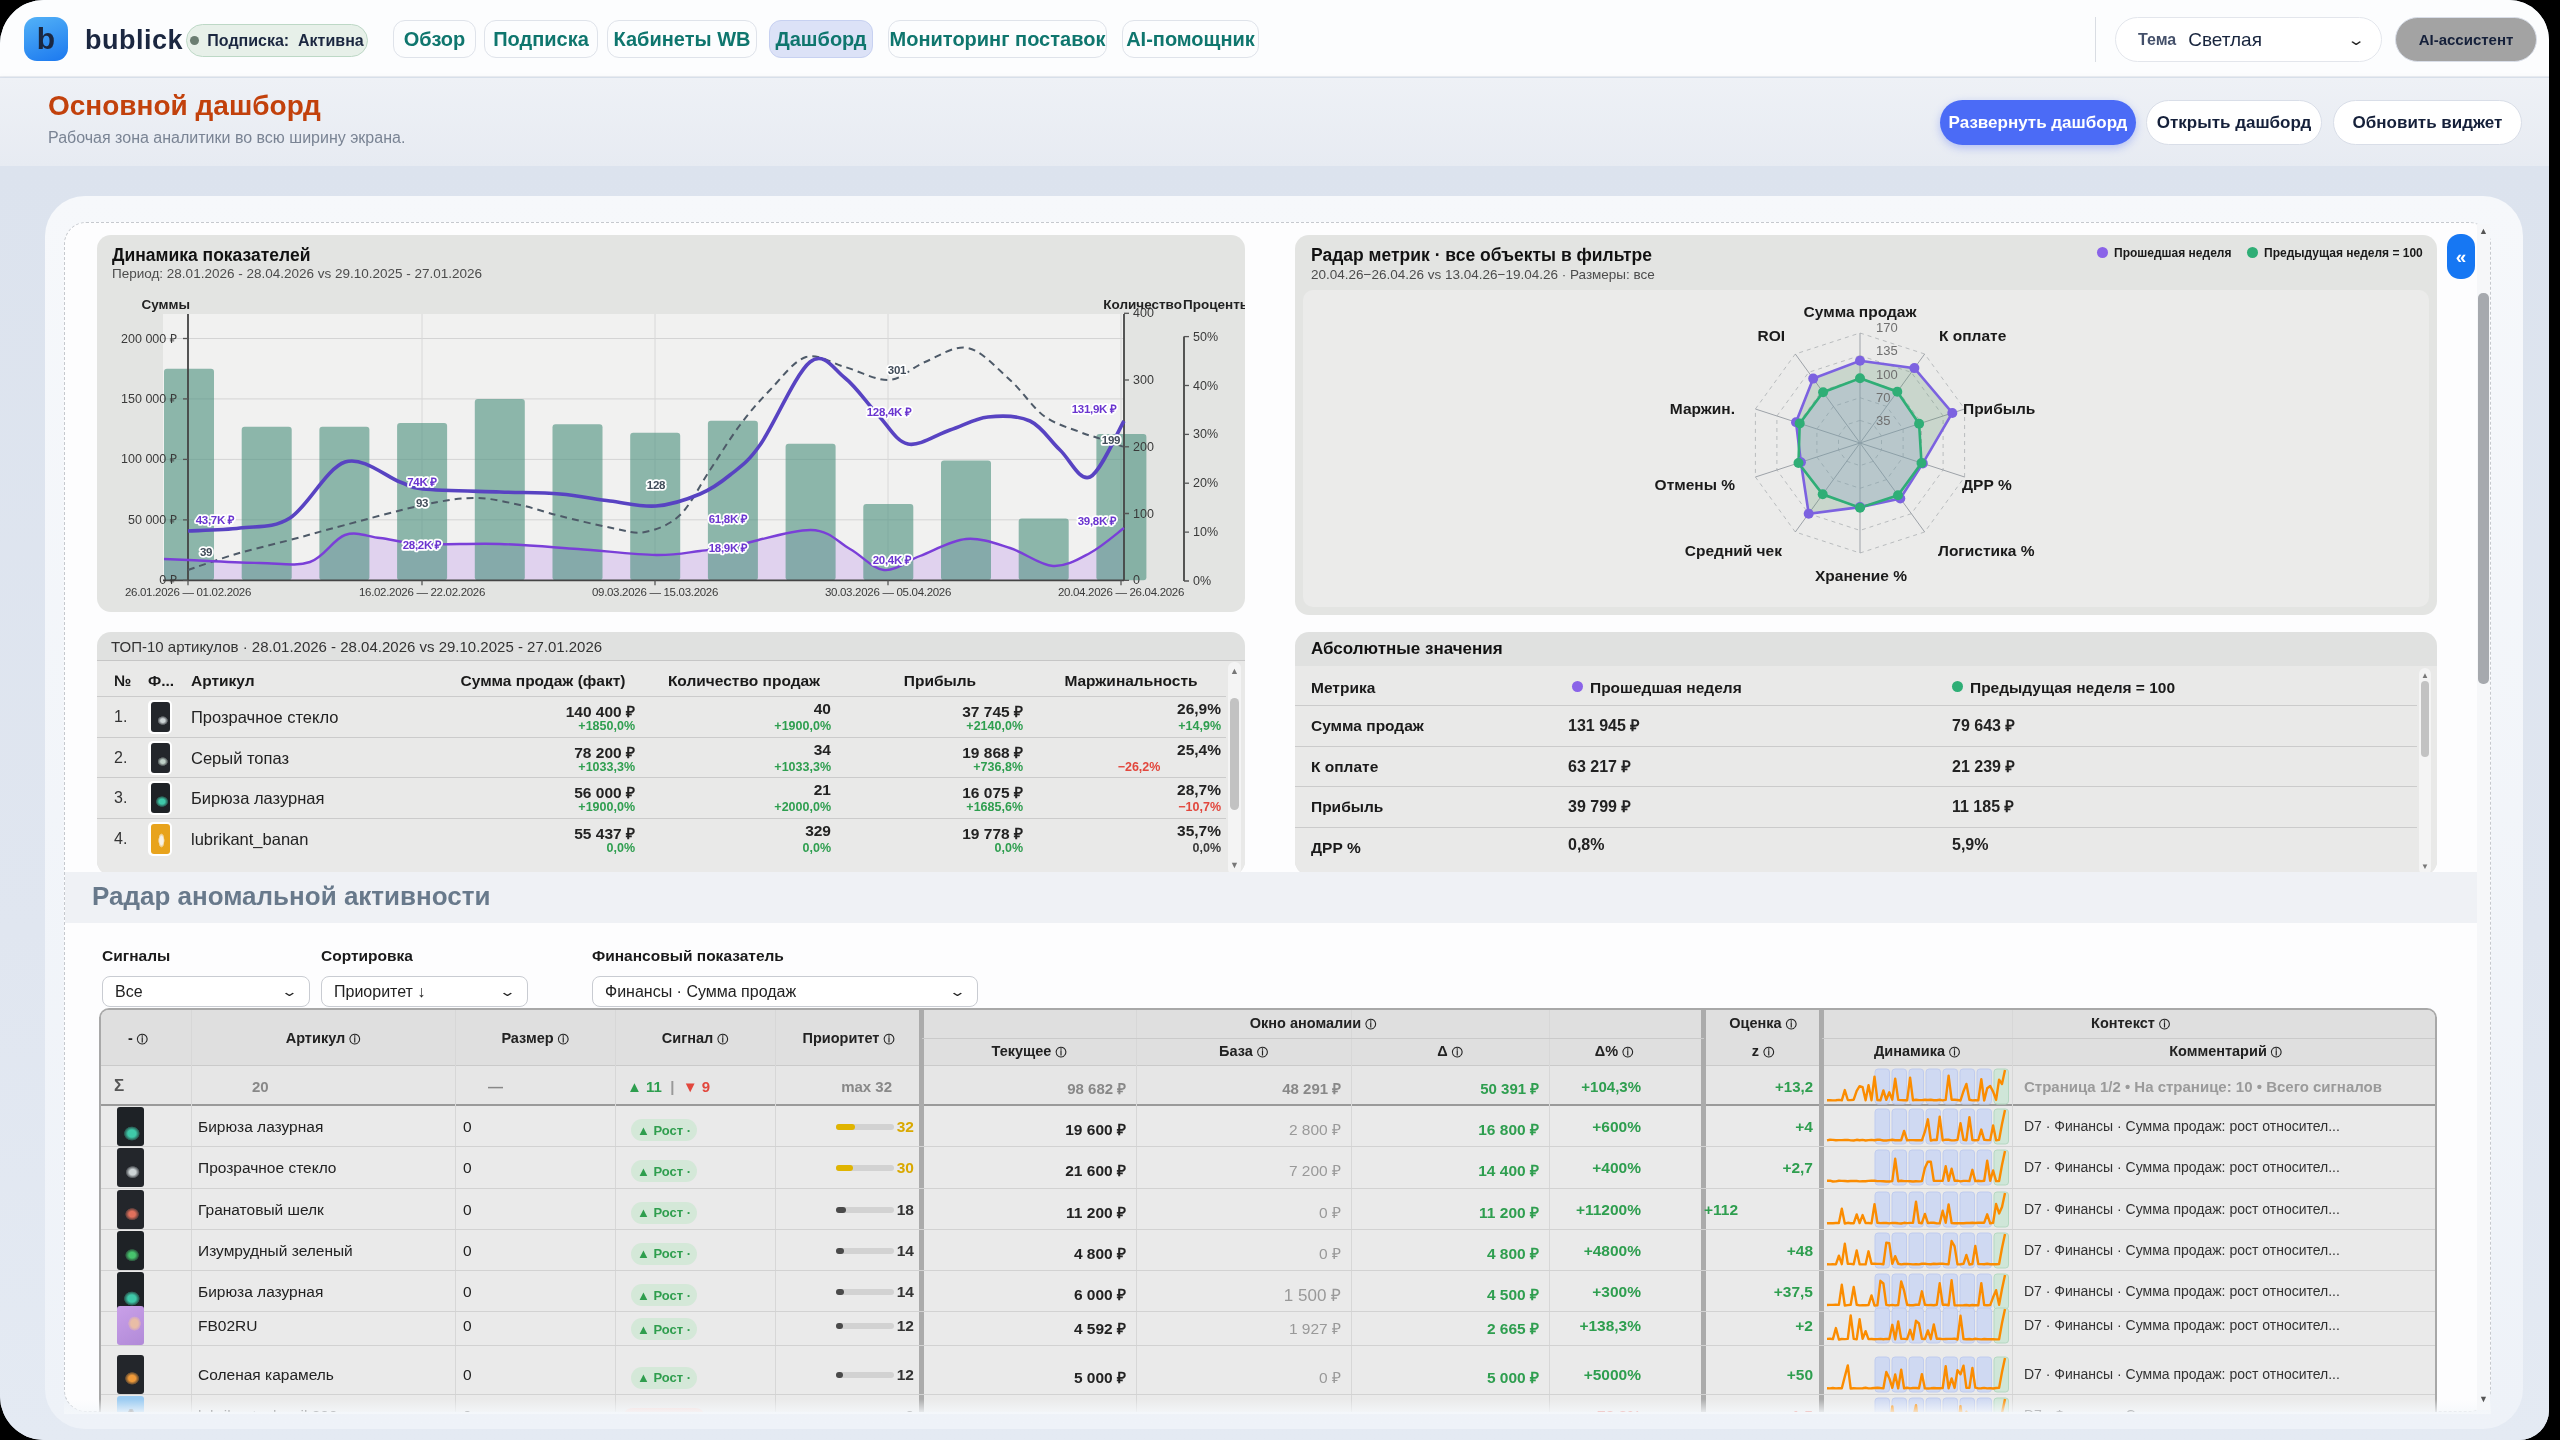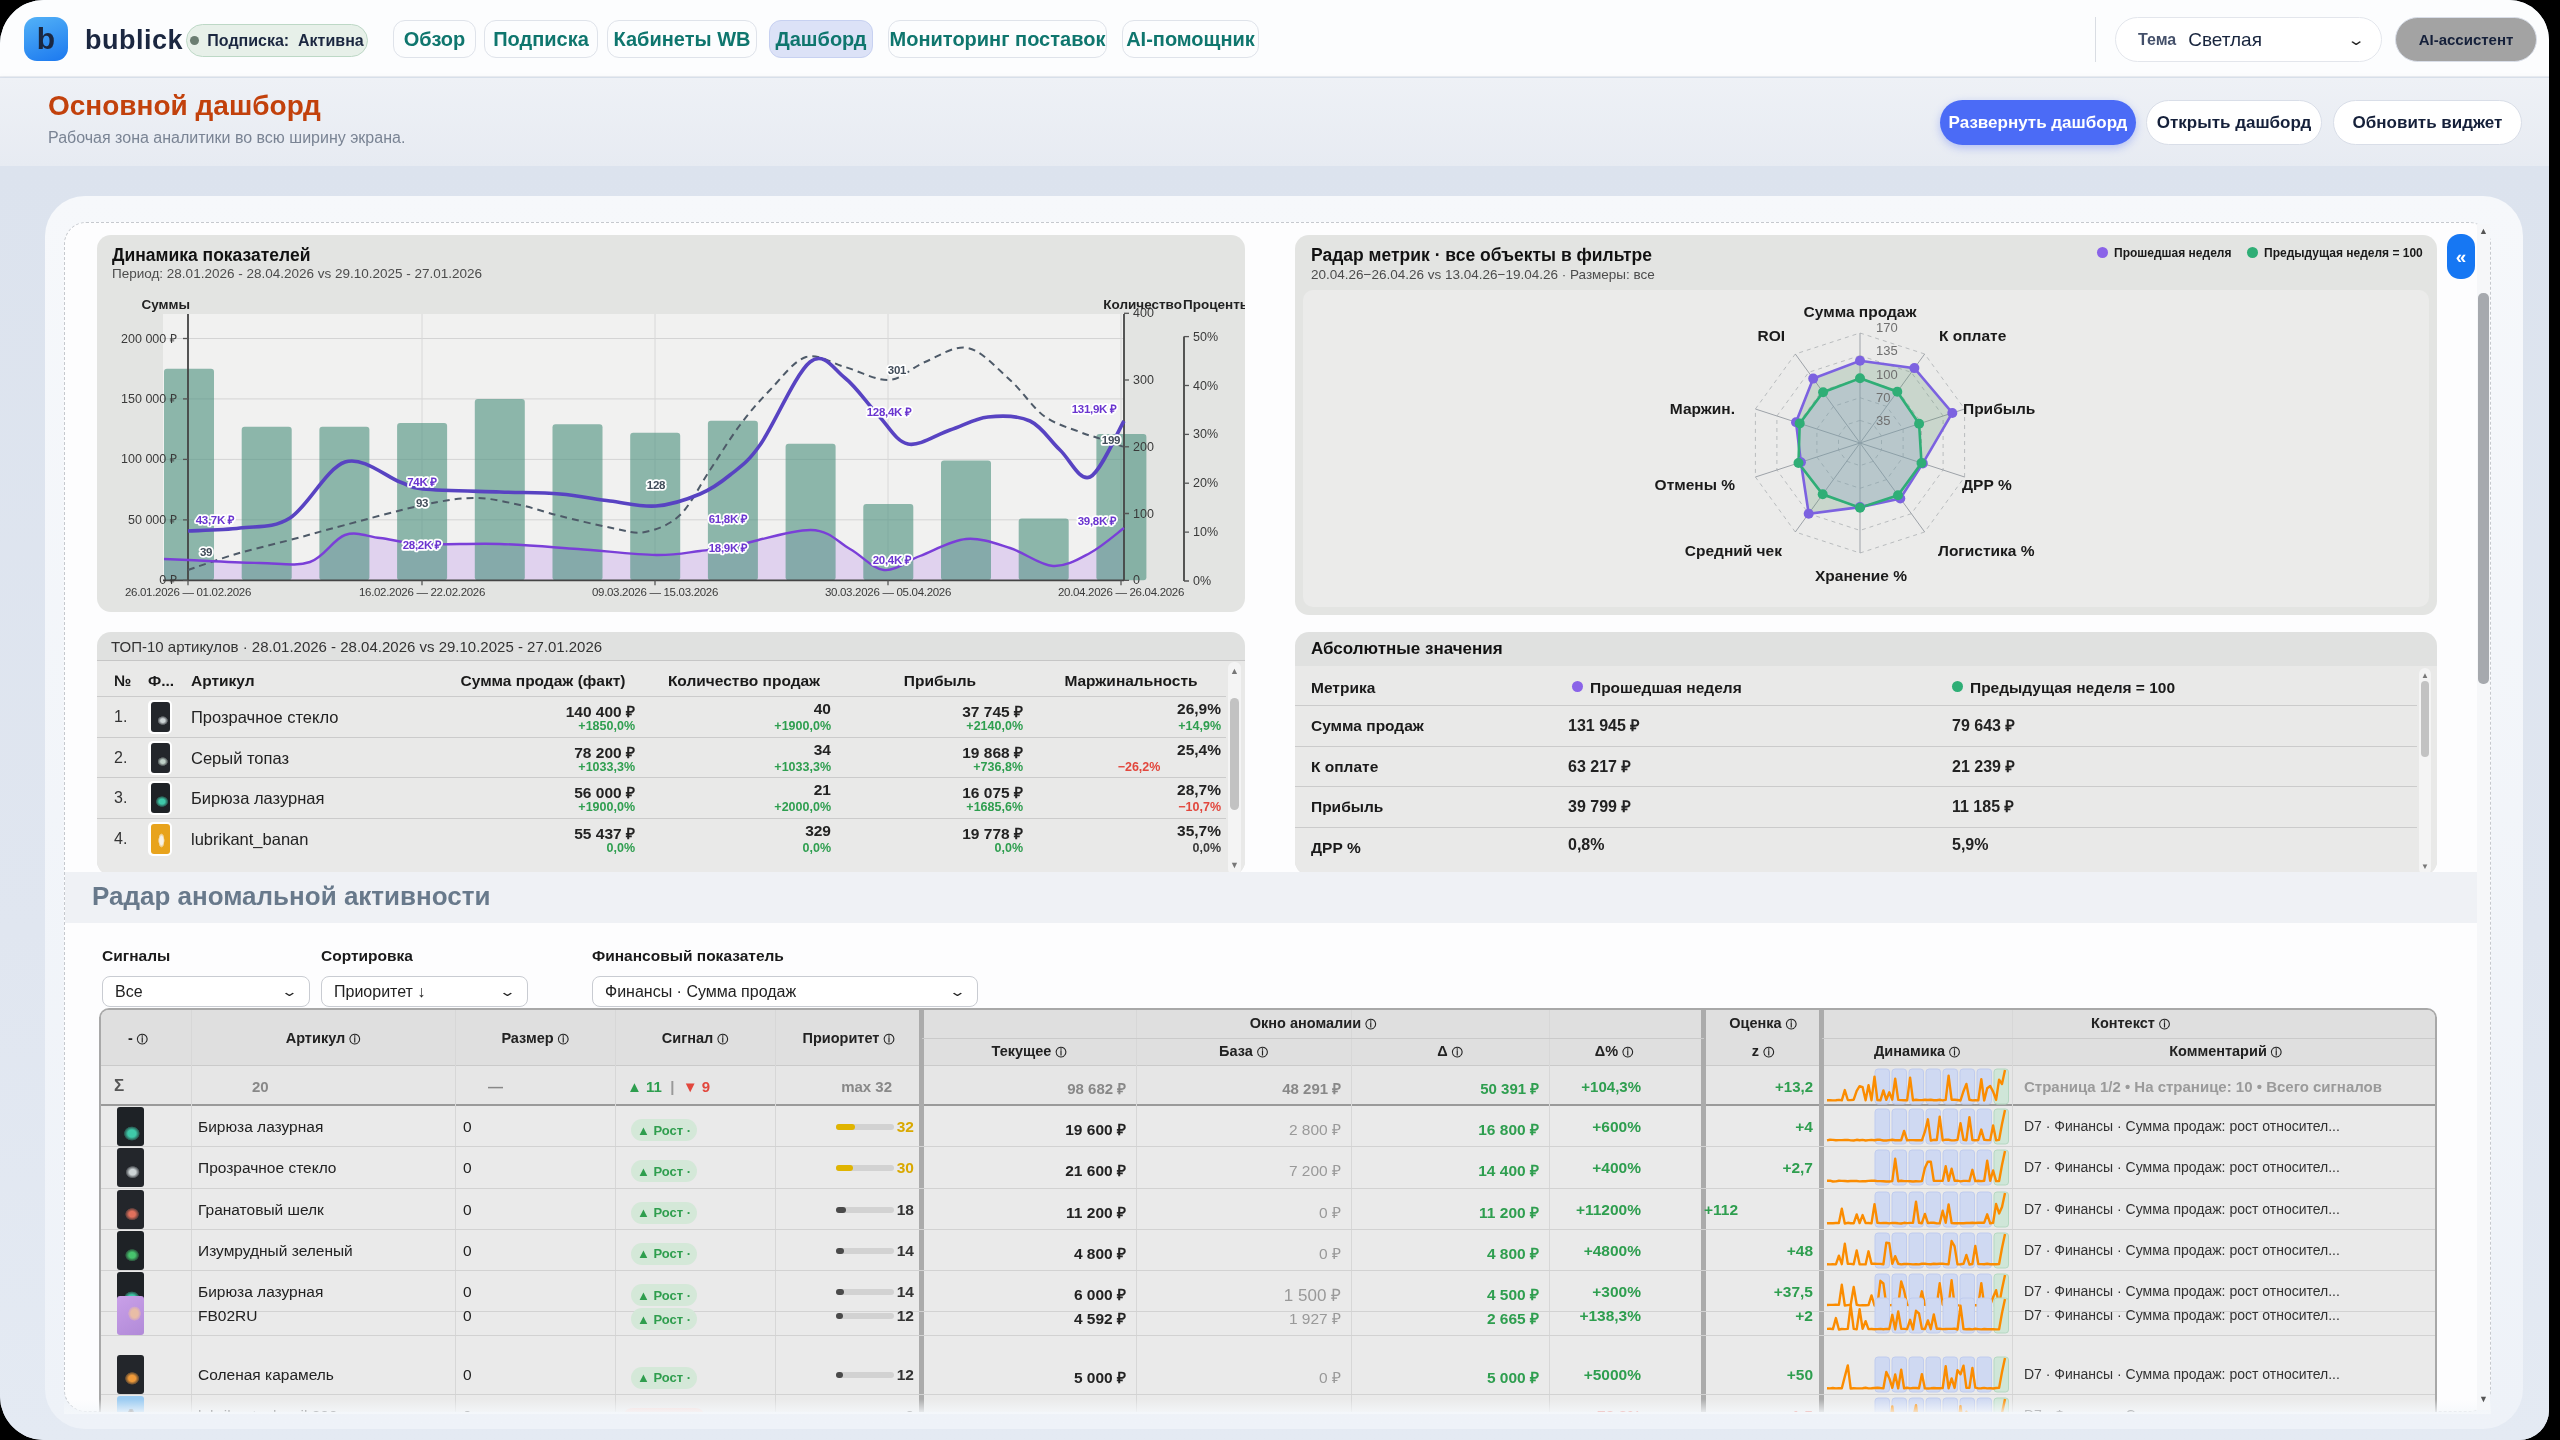--- a/index.html
+++ b/index.html
@@ -508,21 +508,21 @@
             <rect x="86.0" y="3" width="14.5" height="35" rx="3" fill="#cfd9f2" stroke="#c0ccee" stroke-width="1"></rect>
             <rect x="103.0" y="3" width="14.5" height="35" rx="3" fill="#cfd9f2" stroke="#c0ccee" stroke-width="1"></rect>
             <rect x="120.0" y="3" width="14.5" height="35" rx="3" fill="#cfd9f2" stroke="#c0ccee" stroke-width="1"></rect>
             <rect x="137.0" y="3" width="14.5" height="35" rx="3" fill="#cfd9f2" stroke="#c0ccee" stroke-width="1"></rect>
             <rect x="154.0" y="3" width="14.5" height="35" rx="3" fill="#cfd9f2" stroke="#c0ccee" stroke-width="1"></rect>
             <rect x="171.0" y="3" width="14.5" height="35" rx="3" fill="#cfe6d8" stroke="#b5d8c2" stroke-width="1"></rect>
             <path d="M4.0,34.0 L7.0,33.9 L9.9,33.9 L12.9,33.7 L15.9,33.9 L18.8,13.8 L21.8,34.5 L24.8,34.1 L27.7,33.7 L30.7,15.9 L33.7,33.8 L36.6,34.4 L39.6,34.1 L42.6,34.3 L45.5,34.1 L48.5,24.4 L51.5,34.5 L54.4,34.3 L57.4,9.8 L60.4,12.5 L63.3,33.9 L66.3,34.4 L69.3,33.9 L72.2,34.4 L75.2,34.0 L78.2,10.4 L81.1,19.7 L84.1,33.8 L87.1,34.3 L90.0,34.3 L93.0,33.7 L96.0,33.8 L98.9,20.3 L101.9,33.7 L104.9,34.1 L107.8,34.0 L110.8,34.3 L113.8,33.7 L116.7,12.3 L119.7,33.7 L122.7,33.8 L125.6,34.3 L128.6,9.3 L131.6,34.4 L134.5,34.4 L137.5,34.4 L140.5,34.3 L143.4,34.0 L146.4,34.5 L149.4,34.0 L152.3,34.2 L155.3,34.3 L158.3,12.1 L161.2,34.1 L164.2,34.2 L167.2,34.1 L170.1,26.3 L173.1,19.2 L176.1,33.7 L179.0,18.0 L182.0,4.0" fill="none" stroke="#fb8c00" stroke-width="2.4" stroke-linejoin="round"></path>
           </svg></div>
  <div class="abs" style="left:1923px;top:12px;font-size:14px;color:#333">D7 · Финансы · Сумма продаж: рост относител...</div>
 </div>
-      <div class="abs" style="left:0;top:285px;width:2338px;height:41.3px;border-bottom:1px solid #d2d2d2">
+      <div class="abs" style="left:0;top:295px;width:2338px;height:41.3px;border-bottom:1px solid #d2d2d2">
  <div class="abs" style="left:16px;top:1px;width:27px;height:39px;border-radius:3px;background:linear-gradient(150deg,#c9a0e8 0%,#b18ad8 40%,#e9c9ef 100%);background-image:radial-gradient(8px 9px at 65% 45%,#e9bda6 45%,rgba(233,189,166,0.4) 75%,transparent 80%),linear-gradient(150deg,#c9a0e8,#b18ad8)"></div>
  <div class="abs" style="left:97px;top:12px;font-size:15.5px;color:#222">FB02RU</div>
  <div class="abs" style="left:362px;top:12px;font-size:15.5px;color:#222">0</div>
  <div class="abs" style="left:530px;top:13px;width:66px;height:22px;border-radius:11px;background:#d4e8d8;color:#2f9e4e;font-weight:bold;font-size:13px;display:flex;align-items:center;justify-content:center">▲ Рост ·</div>
  <div class="abs" style="left:735px;top:18px;width:58px;height:6px;border-radius:3px;background:#d2d2d2"></div>
  <div class="abs" style="left:735px;top:18px;width:7px;height:6px;border-radius:3px;background:#4a4a4a"></div>
  <div class="abs bold" style="left:759px;top:12px;width:54px;text-align:right;font-size:15.5px;color:#333">12</div>
  <div class="abs bold" style="left:821px;top:12px;width:204px;text-align:right;font-size:15.5px;color:#222">4 592 ₽</div>
  <div class="abs" style="left:1035px;top:12px;width:205px;text-align:right;font-size:15.5px;color:#999">1 927 ₽</div>
  <div class="abs bold" style="left:1250px;top:12px;width:188px;text-align:right;font-size:15.5px;color:#2e9e4f">2 665 ₽</div>

